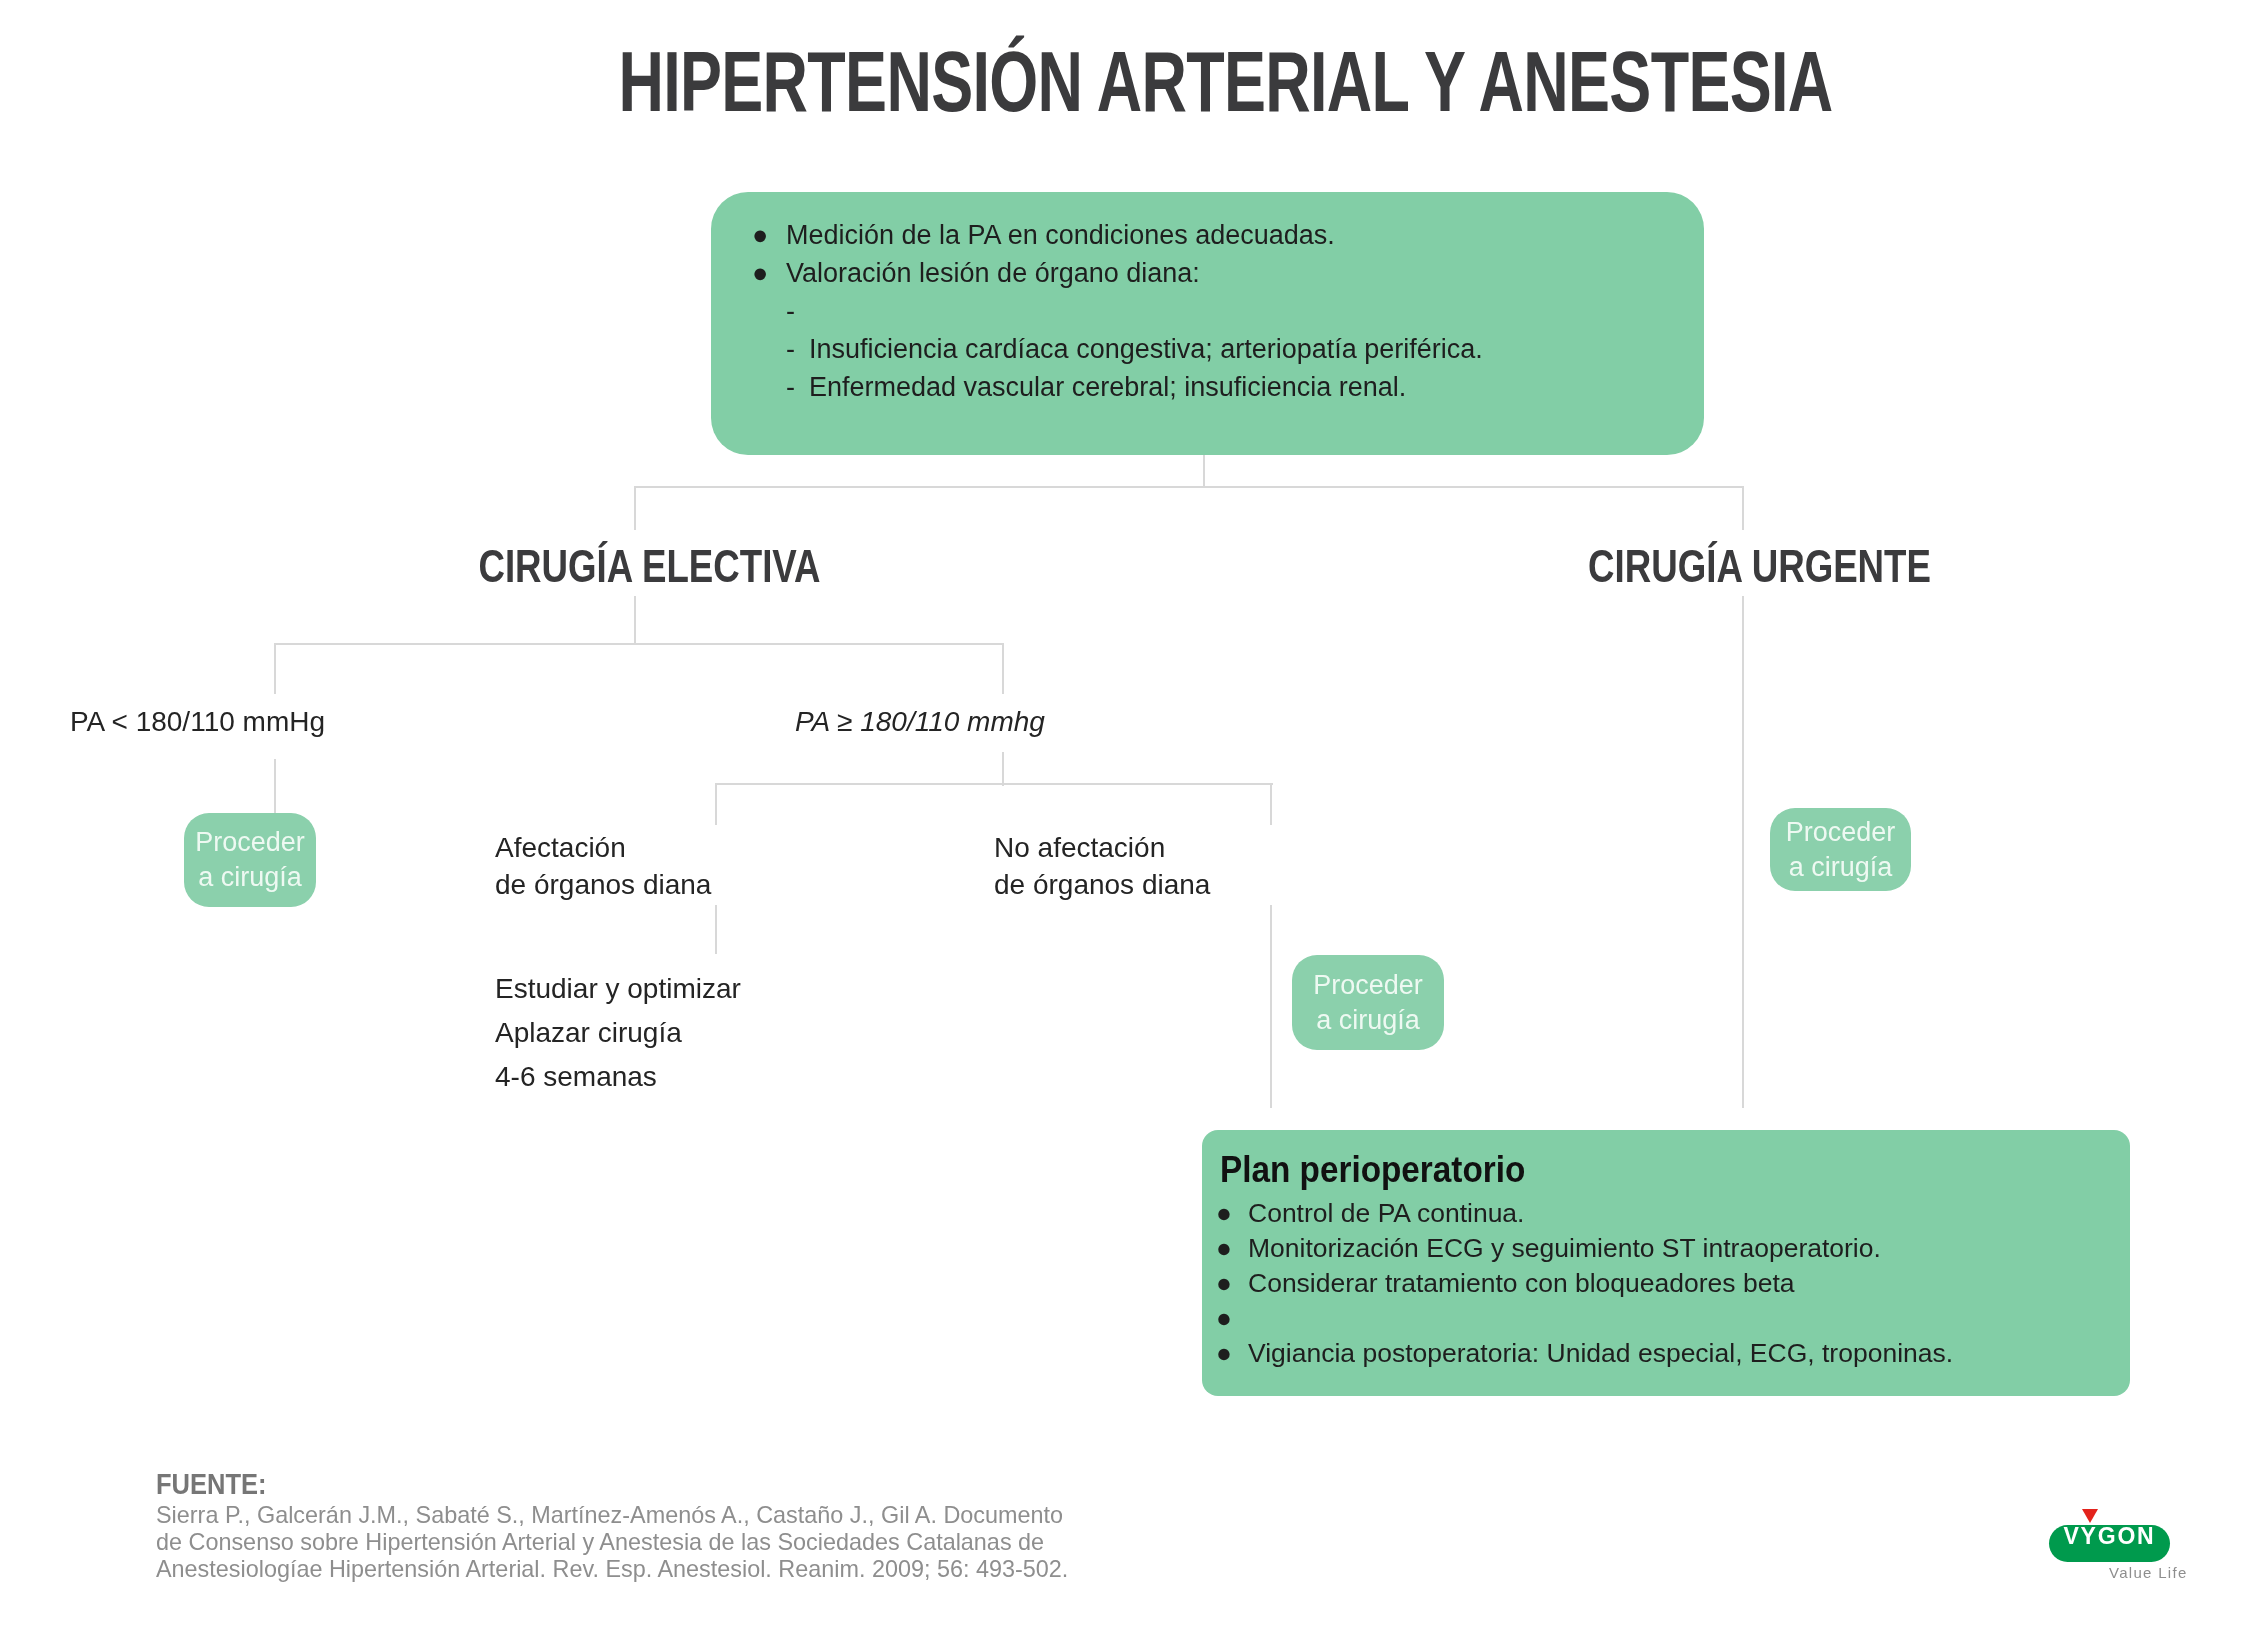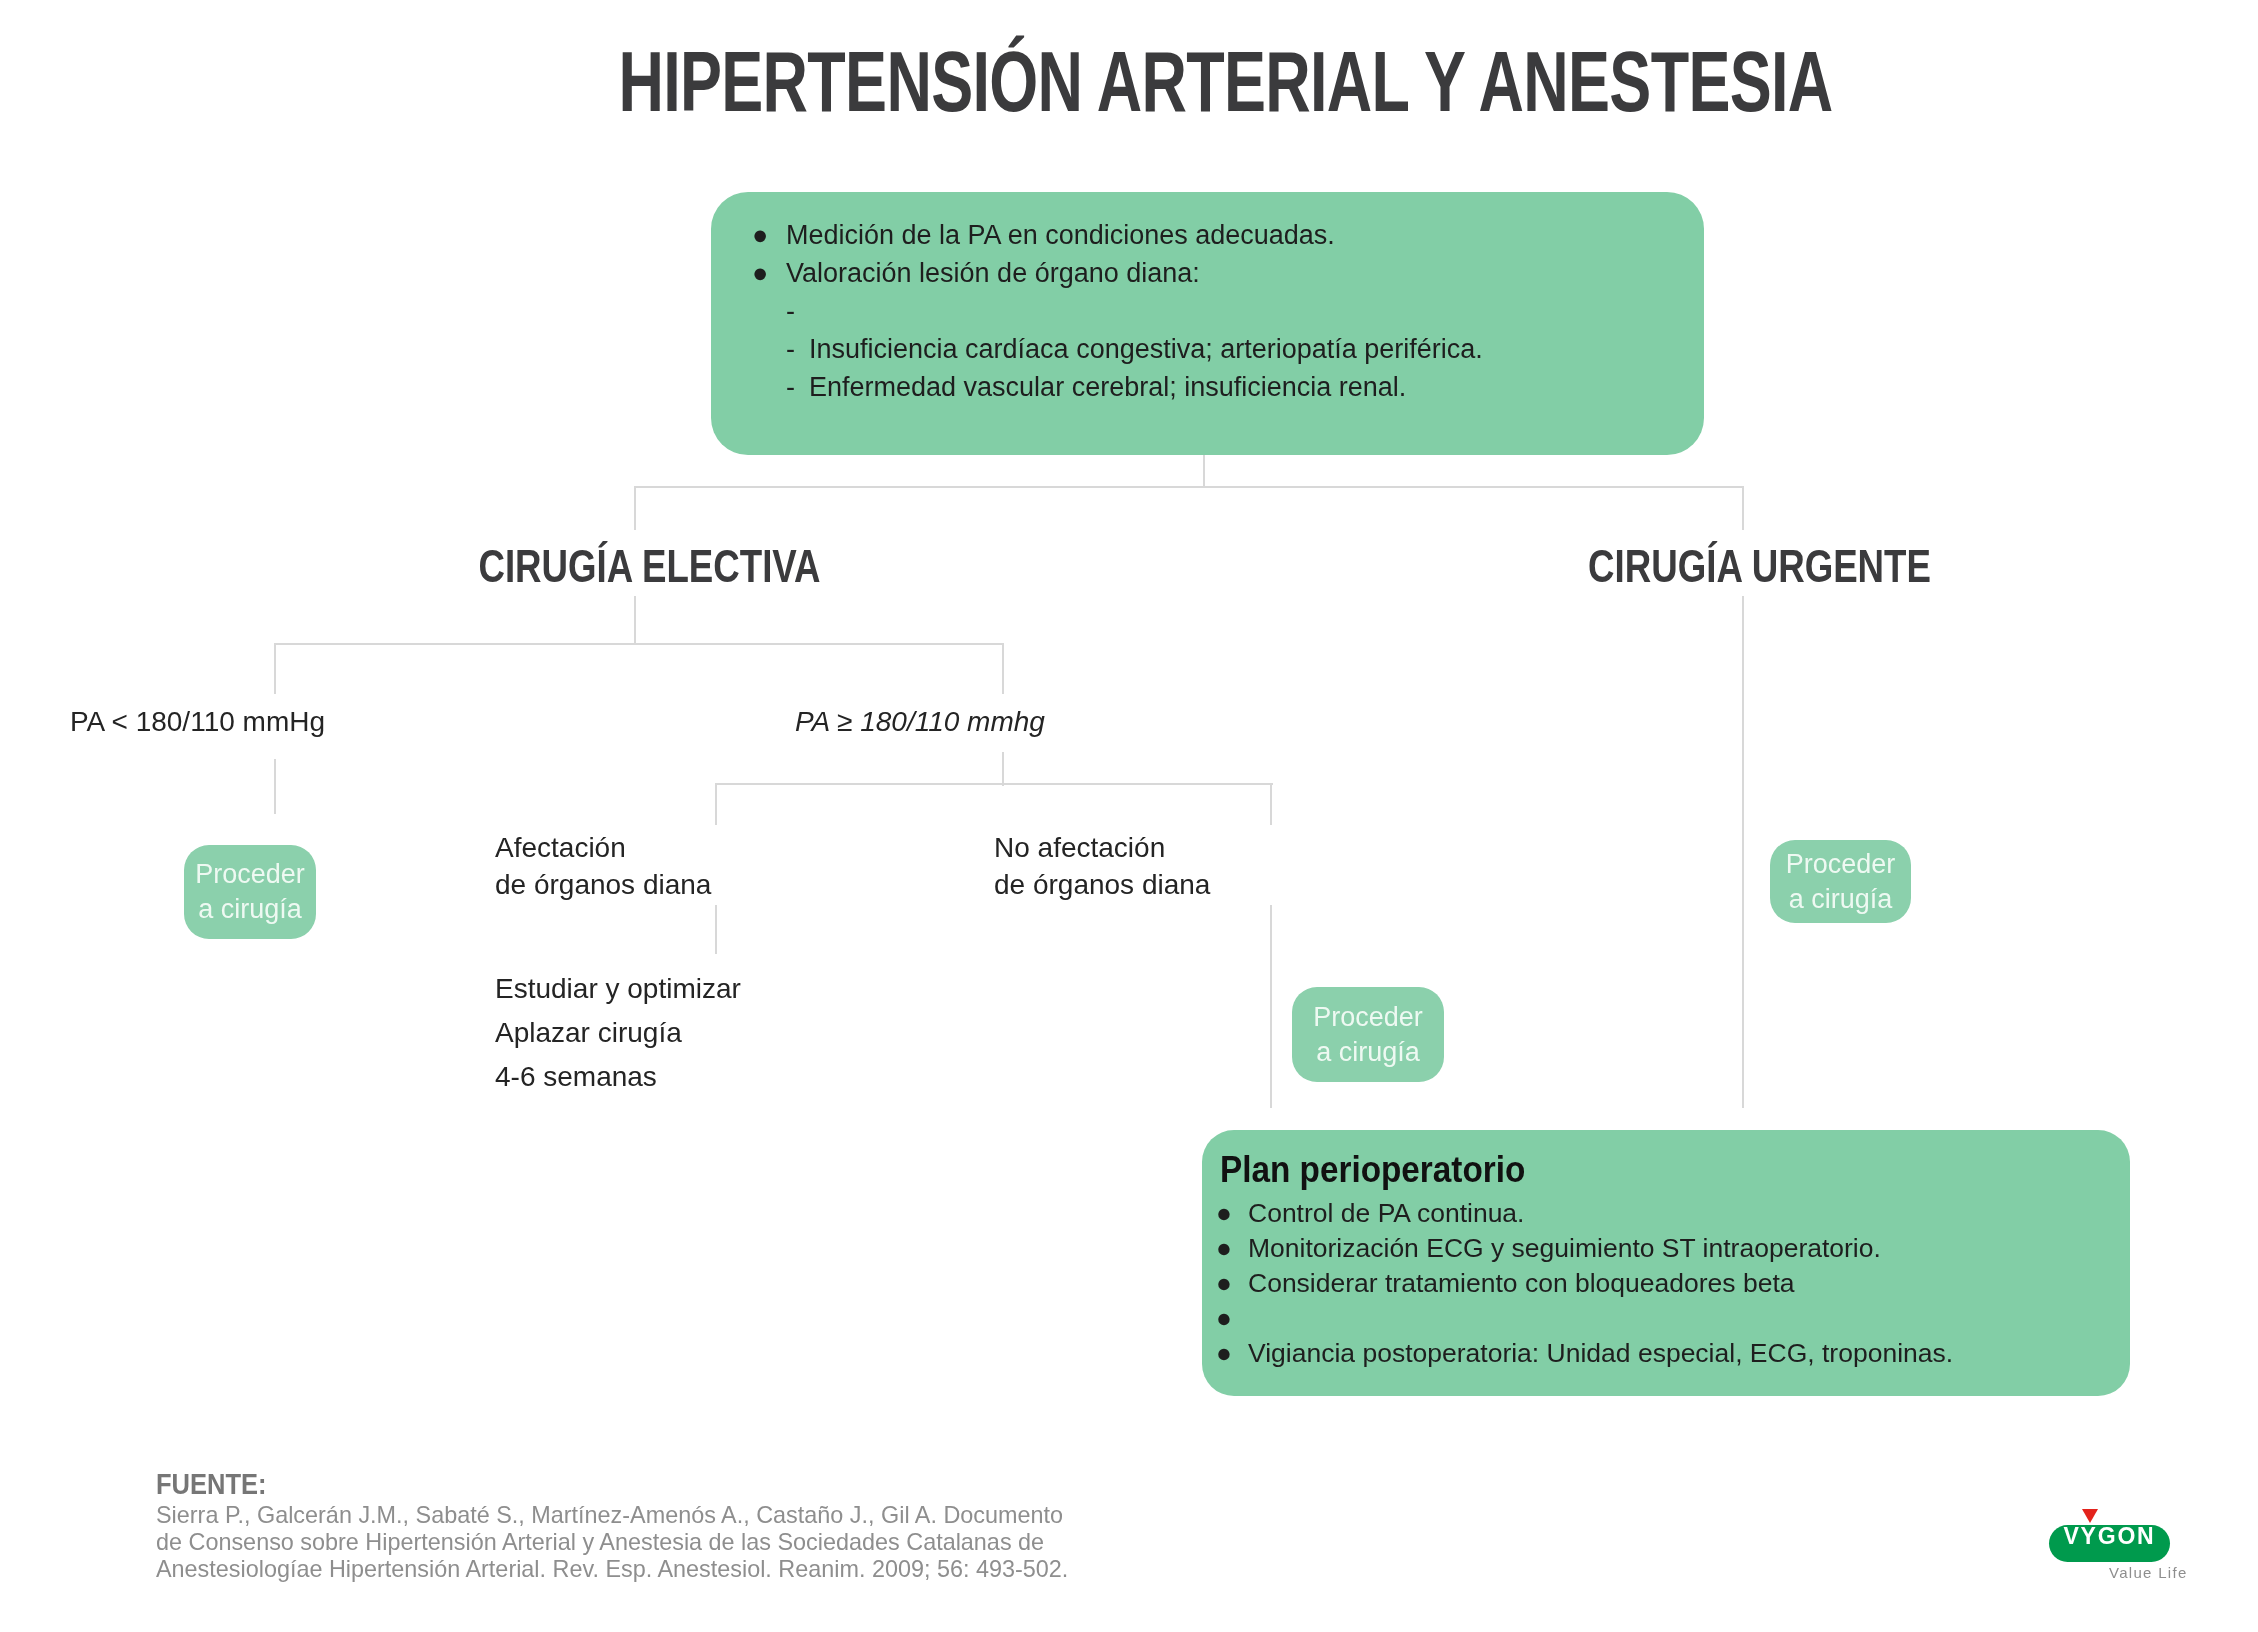--- a/index.html
+++ b/index.html
@@ -27,21 +27,21 @@
     white-space:nowrap;
   }
   .heading-elective{left:385px;top:538px;}
   .heading-urgent{left:1495px;top:538px;}
   
   .green-box{
     position:absolute;background:var(--box-green,#82cea6);
     border-radius:37px;box-sizing:border-box;
   }
   .assessment-box{left:711px;top:192px;width:993px;height:263px;padding:24px 35px 0 41px;}
-  .plan-box{left:1202px;top:1130px;width:928px;height:266px;border-radius:32px;padding:16px 31px 0 14px;}
+  .plan-box{left:1202px;top:1130px;width:928px;height:266px;border-radius:16px;padding:16px 31px 0 14px;}
   .li{display:flex;align-items:baseline;font-size:27px;line-height:38px;color:var(--text,#1e1e1e);}
   .li .marker{flex:none;width:34px;}
   .li.indent{margin-left:34px;}
   .li.indent .marker{width:23px;}
   .plan-title{
     font-size:37px;font-weight:700;line-height:48px;color:#111;
     transform:scaleX(.9);transform-origin:left center;
     white-space:nowrap;margin:0 0 1.8px 3.5px;
   }
   .plan-box .li{font-size:26.5px;line-height:35px;}
@@ -52,21 +52,21 @@
   .node-label{
     position:absolute;width:441px;text-align:left;
     font-size:28px;line-height:37px;color:#242424;
     white-space:pre-line;
   }
   
   .pill-button{
     position:absolute;background:var(--button-green,#8bd0ac);
     border-radius:25px;display:flex;align-items:center;justify-content:center;
     color:var(--button-text,#eef9f2);font-size:27px;line-height:35px;
-    text-align:center;white-space:pre-line;box-sizing:border-box;margin-top:32px;
+    text-align:center;white-space:pre-line;box-sizing:border-box;
   }
   .btn-low{left:184px;top:813px;width:132px;height:94px;}
   .btn-nodamage{left:1292px;top:955px;width:152px;height:95px;}
   .btn-urgent{left:1770px;top:808px;width:141px;height:83px;}
   
   .source-label{
     position:absolute;left:156px;top:1468px;
     font-size:29px;font-weight:700;color:var(--source-label,#767676);
     transform:scaleX(.88);transform-origin:left center;white-space:nowrap;
   }

